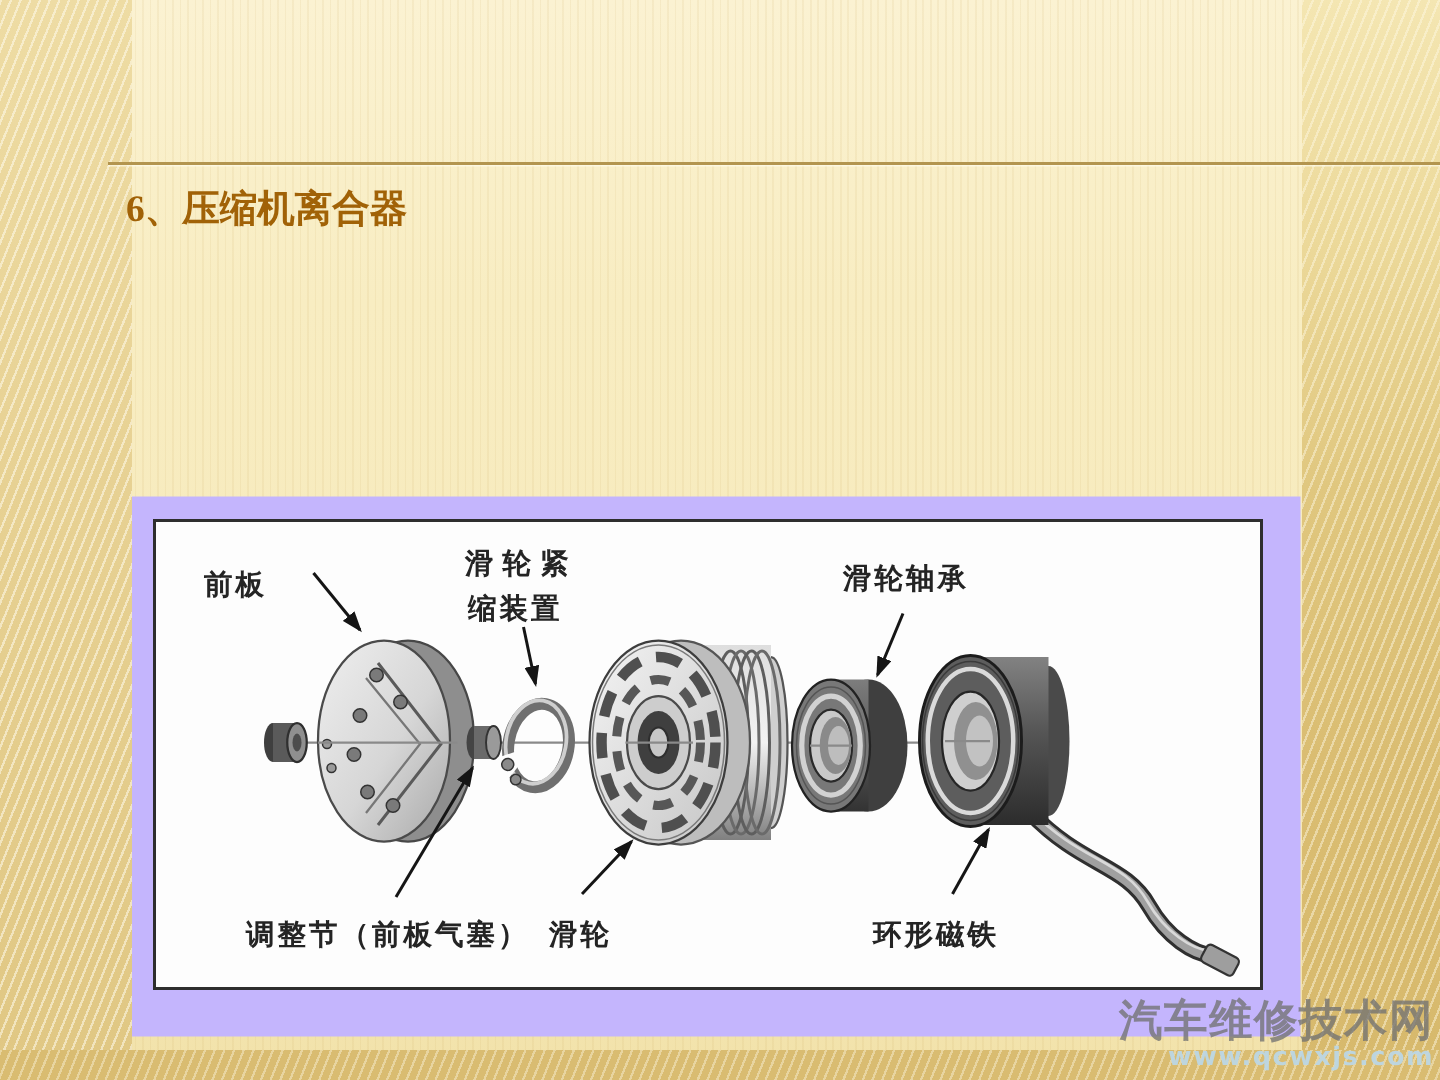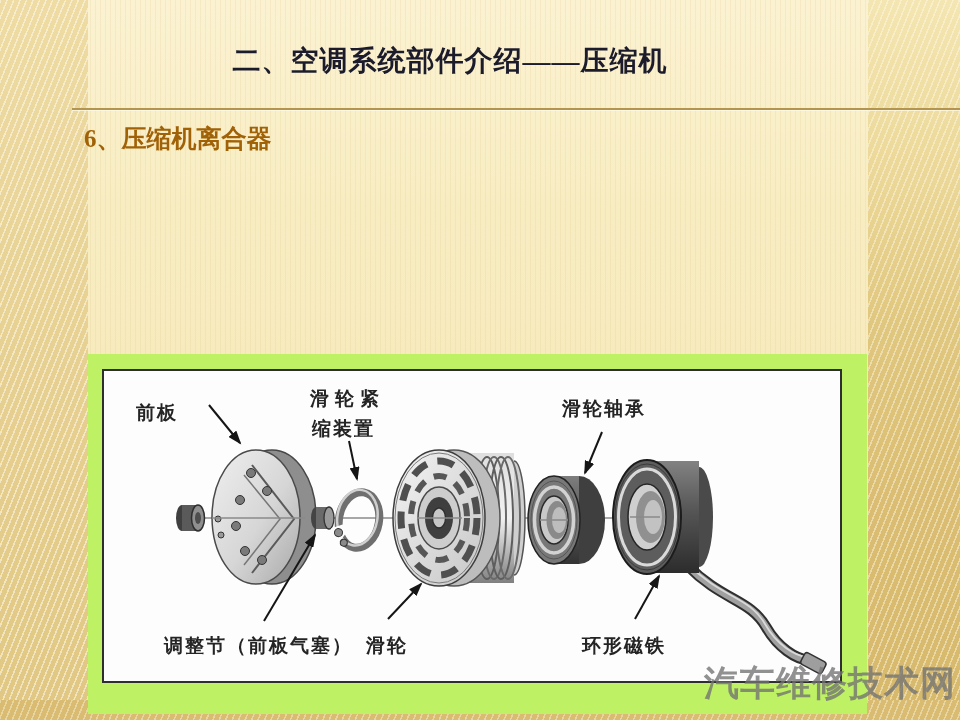--- a/index.html
+++ b/index.html
@@ -48,50 +48,49 @@
     position:absolute; top:122px; left:84px; margin:0;
     font-size:25px; font-weight:bold; color:#a16207;
   }
   .body-text{
     position:absolute; top:180px; left:46px; width:820px;
     font-size:24px; line-height:33px; color:#121212;
     word-break:break-all;
   }
   .body-text p{ margin:0; text-indent:2em; }
   .panel{
-    position:absolute; left:88px; top:354px; width:779px; height:360px;
-    background:#bef264;
+    position:absolute; left:88px; top:331px; width:779px; height:360px;
+    background:#c4b5fd;
   }
   .panel svg{ position:absolute; left:14px; top:15px; }
   svg text{
     font-family:"Liberation Serif","DejaVu Serif",serif;
     font-size:19px; fill:#242424; font-weight:600; letter-spacing:2px;
   }
   svg text.sp{ letter-spacing:6px; }
   .watermark{
     position:absolute; right:4px; top:666px; text-align:right; z-index:5;
     font-family:"DejaVu Sans","Liberation Sans",sans-serif; line-height:1;
   }
   .wm-name{
-    font-size:35px; font-weight:bold; color:rgba(114,114,114,.78); letter-spacing:1px;
+    font-size:29px; font-weight:bold; color:rgba(114,114,114,.78); letter-spacing:1px;
   }
   .wm-url{
     margin-top:2px; font-size:17px; font-weight:bold; color:rgba(188,214,228,.95); letter-spacing:1px;
   }
 </style>
 </head>
 <body>
 
 <div class="slide">
   <div class="bg-base"></div>
   <div class="bg-left"></div>
   <div class="bg-right"></div>
   <div class="bg-bottom"></div>
 
-  <h1 class="title">二、空调系统部件介绍——压缩机</h1>
   <div class="divider"></div>
   <h2 class="subtitle">6、压缩机离合器</h2>
 
   <div class="body-text">
   </div>
 
   <div class="panel">
     <svg width="740" height="314" viewBox="0 0 740 314">
       <defs>
         <marker id="ah" markerWidth="7.5" markerHeight="5" refX="6" refY="2.5" orient="auto">
@@ -225,14 +224,15 @@
       <text x="210" y="66">缩装置</text>
       <text x="460" y="46">滑轮轴承</text>
       <text x="62" y="283">调整节（前板气塞）</text>
       <text x="264" y="283">滑轮</text>
       <text x="480" y="283">环形磁铁</text>
     </svg>
   </div>
 
   <div class="watermark">
     <div class="wm-name">汽车维修技术网</div>
+    <div class="wm-url">www.qcwxjs.com</div>
   </div>
 </div>
 
 </body></html>

